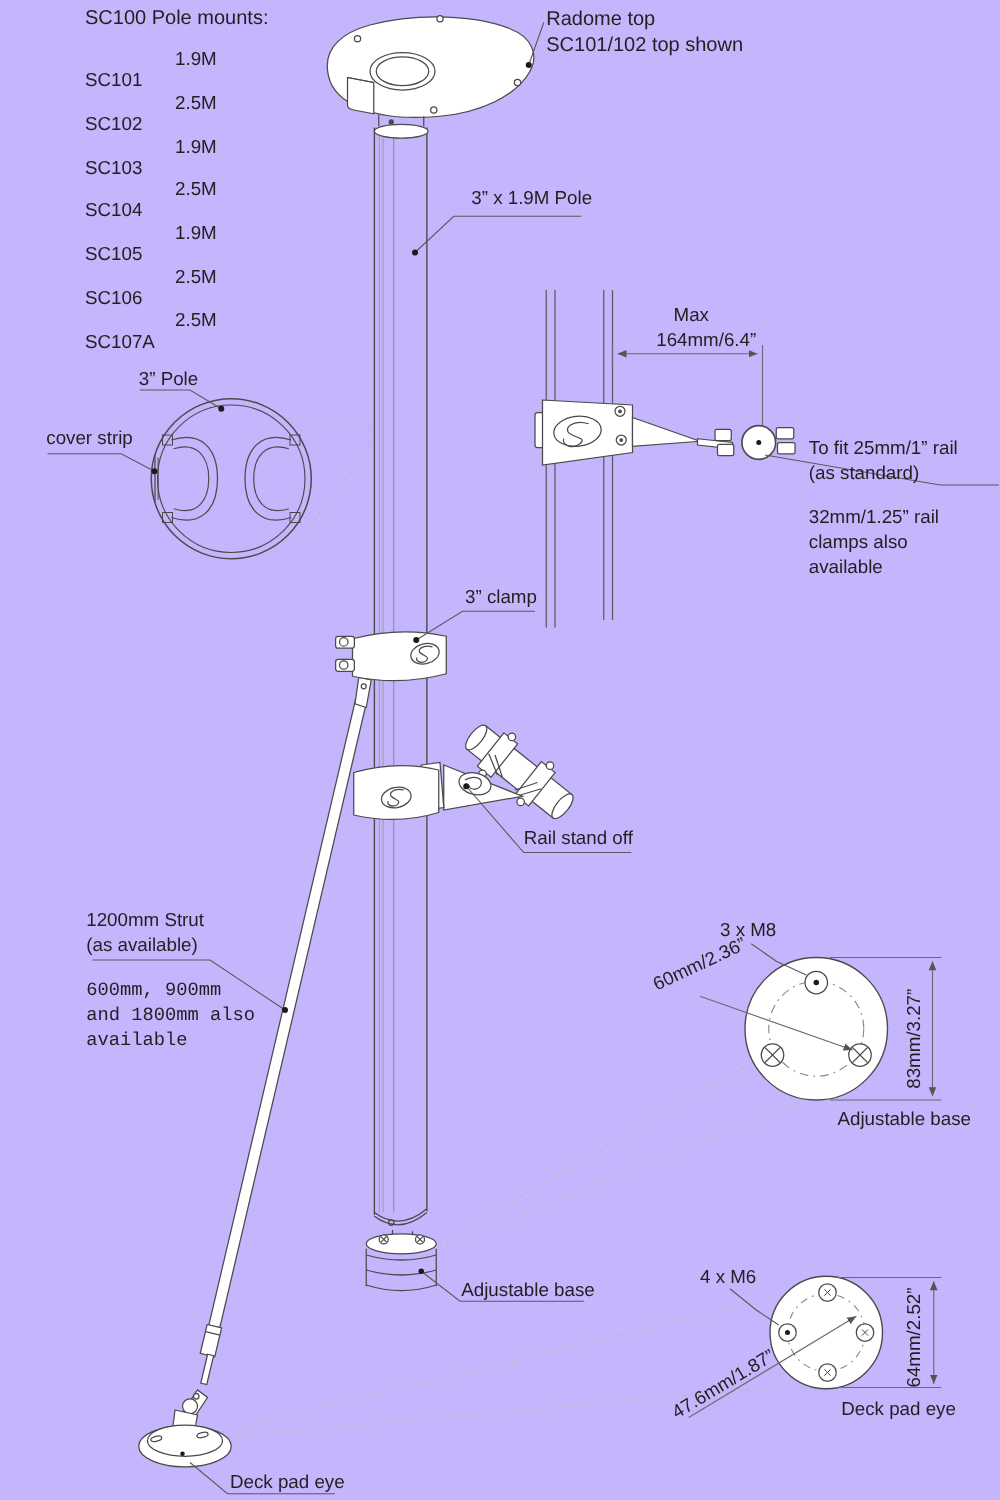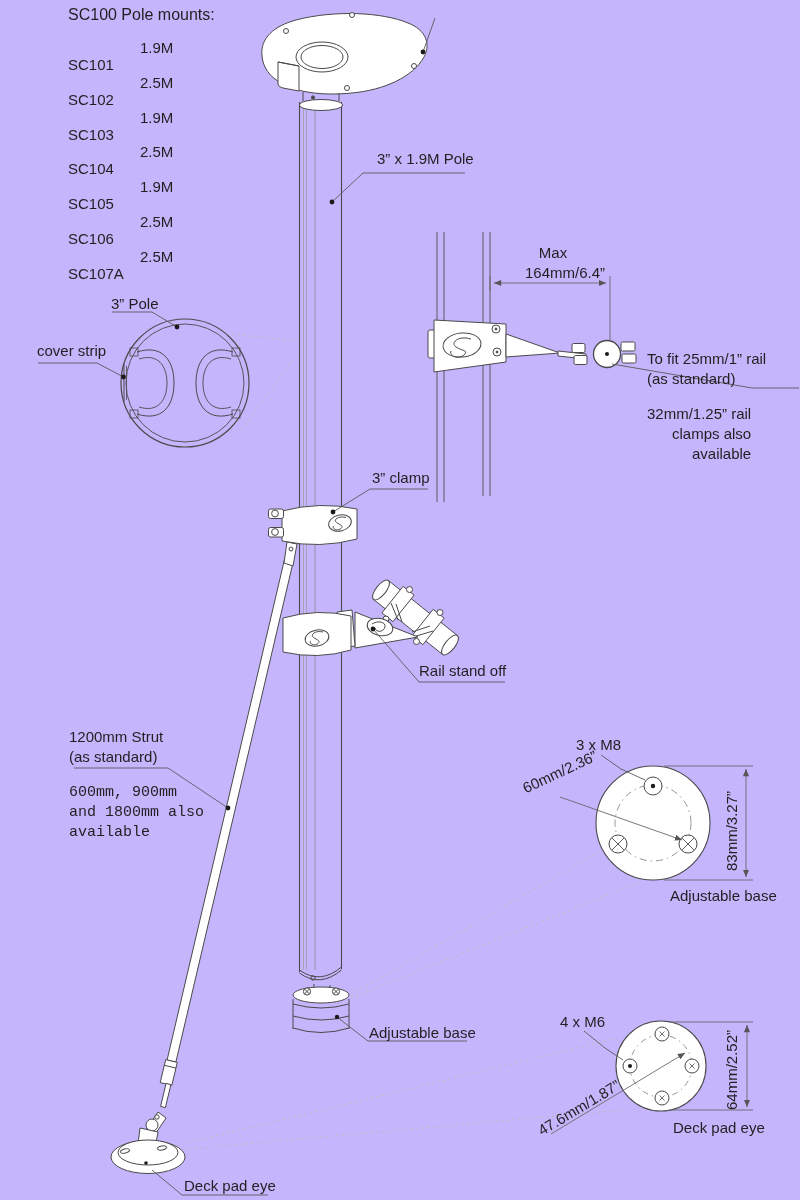--- a/index.html
+++ b/index.html
@@ -280,34 +280,36 @@
   <div class="prow">
         <span class="m">SC106</span>
         <span>2.5M</span>
       </div>
   <div class="prow">
         <span class="m">SC107A</span>
         <span>2.5M</span>
       </div>
 </div>
 
+<div class="lbl big" style="left:437px;top:5px;">Radome top
+SC101/102 top shown</div>
 <div class="lbl" style="left:377px;top:149px;">3” x 1.9M Pole</div>
 <div class="lbl ctr" style="left:497px;top:243px;width:112px;">Max</div>
 <div class="lbl ctr" style="left:509px;top:263px;width:112px;">164mm/6.4”</div>
 <div class="lbl" style="left:647px;top:349px;">To fit 25mm/1” rail
 (as standard)</div>
-<div class="lbl" style="left:647px;top:404px;text-align:right;">32mm/1.25” rail
+<div class="lbl" style="left:647px;top:404px;">32mm/1.25” rail
 clamps also
 available</div>
 <div class="lbl" style="left:111px;top:294px;">3” Pole</div>
 <div class="lbl" style="left:37px;top:328px;margin-top:13px;">cover strip</div>
 <div class="lbl" style="left:372px;top:468px;">3” clamp</div>
 <div class="lbl" style="left:419px;top:661px;">Rail stand off</div>
 <div class="lbl" style="left:69px;top:727px;">1200mm Strut
-(as standard)</div>
+(as available)</div>
 <div class="lbl" style="left:69px;top:783px;font-family:Liberation Mono, monospace;">600mm, 900mm
 and 1800mm also
 available</div>
 
 <div class="lbl" style="left:576px;top:735px;">3 x M8</div>
 <div class="lbl ctr rot" style="left:514px;top:762px;width:92px;transform:rotate(-25deg);">60mm/2.36”</div>
 <div class="lbl vert" style="left:722px;top:779px;height:92px;">83mm/3.27”</div>
 <div class="lbl" style="left:670px;top:886px;">Adjustable base</div>
 <div class="lbl" style="left:369px;top:1023px;">Adjustable base</div>
 

